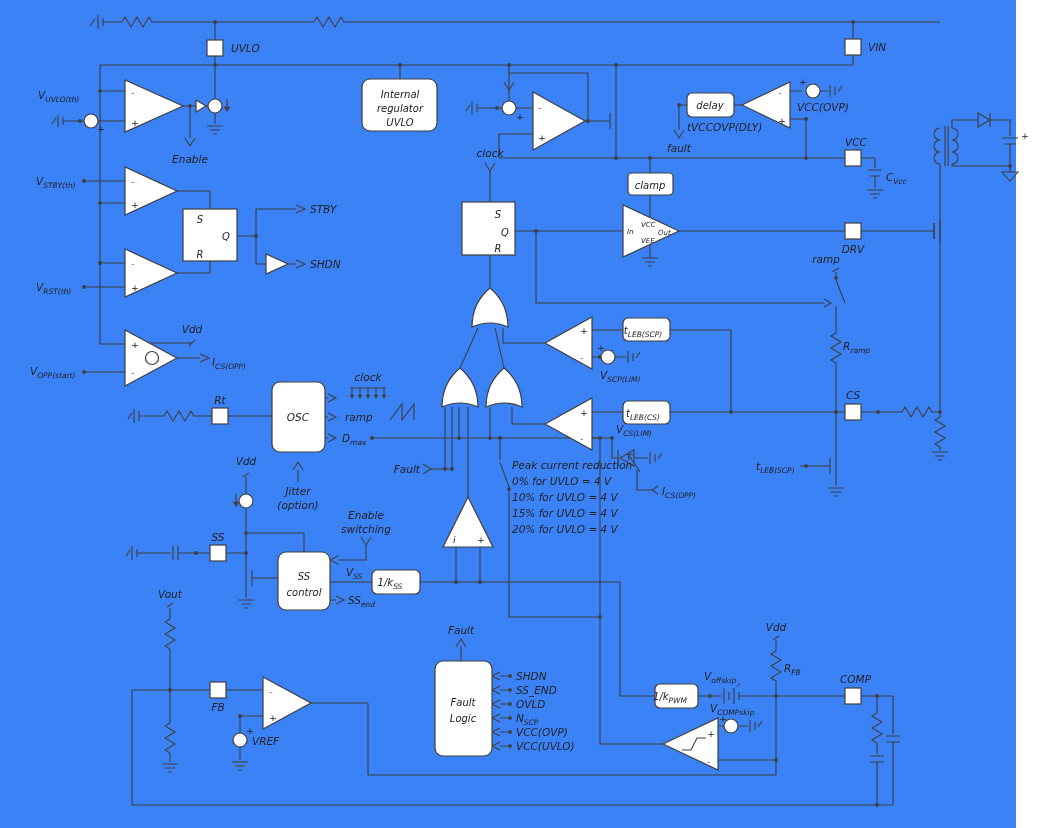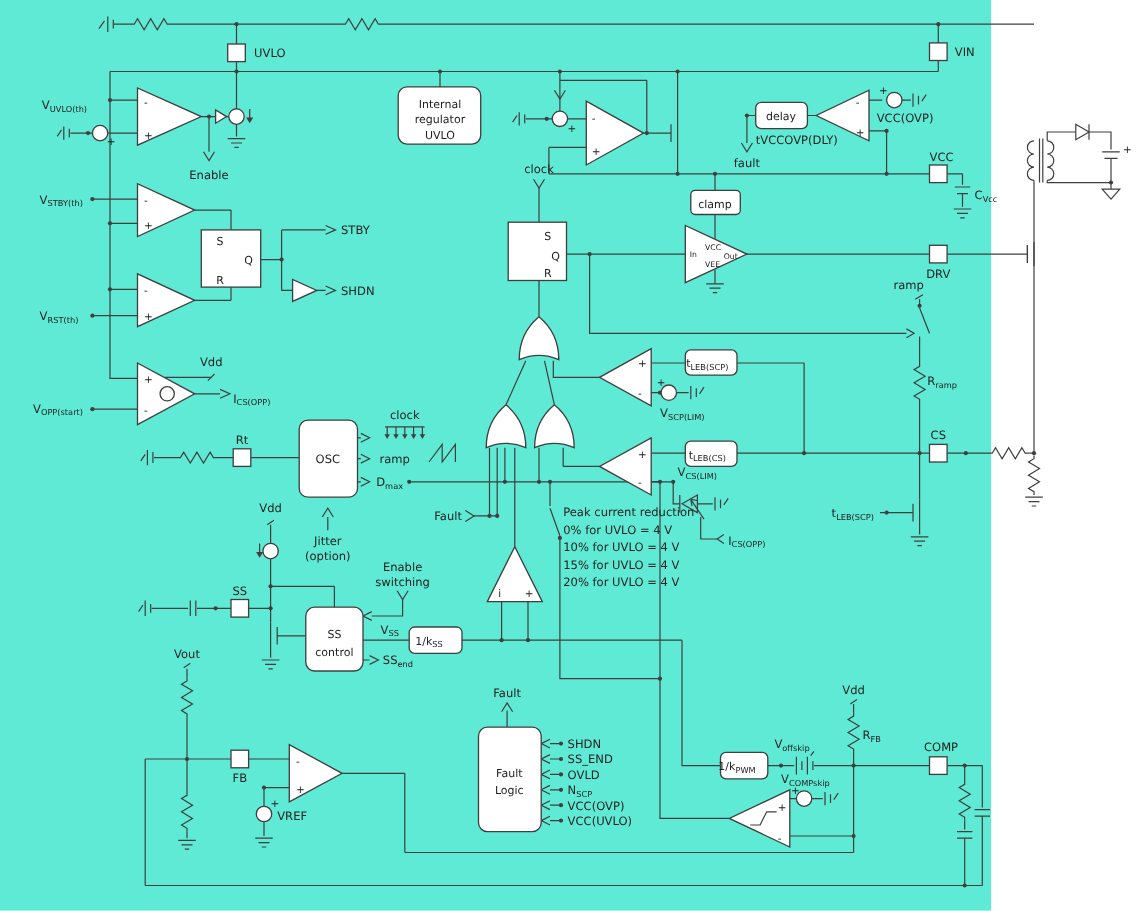--- a/index.html
+++ b/index.html
@@ -1,16 +1,16 @@
 <!DOCTYPE html>
 <html><head>
 <meta charset="utf-8">
 <style>
   html,body{margin:0;padding:0;background:#fff;}
-  .stage{width:901px;height:828px;background:#5eead4;position:relative;font-family:"DejaVu Sans","Liberation Sans",sans-serif;}
+  .stage{width:1016px;height:828px;background:#3b82f6;position:relative;font-family:"DejaVu Sans","Liberation Sans",sans-serif;font-style:italic;}
   svg{display:block;}
   .w{fill:none;stroke:#3f3f3f;stroke-width:1.1;}
   .b{fill:#fff;stroke:#3f3f3f;stroke-width:1.2;}
   .o{fill:none;stroke:#3f3f3f;stroke-width:1.1;}
   .f{fill:#3f3f3f;stroke:none;}
   text{fill:#222;font-family:"DejaVu Sans","Liberation Sans",sans-serif;font-size:10.5px;}
   .sm{font-size:10px;}
   .xs{font-size:7px;}
   .sn{font-size:9.5px;}
   tspan.sub{font-size:7.5px;}

